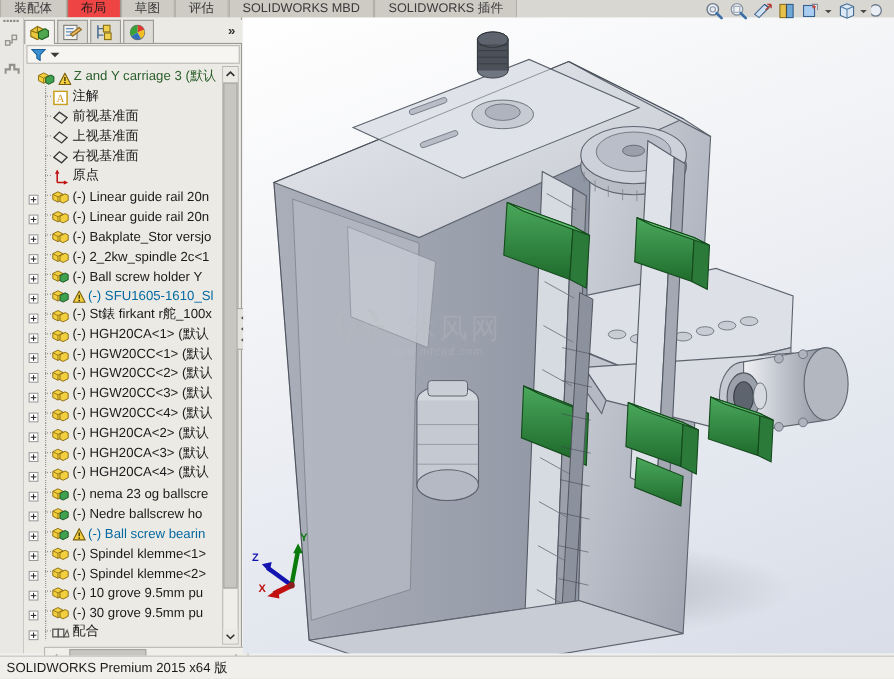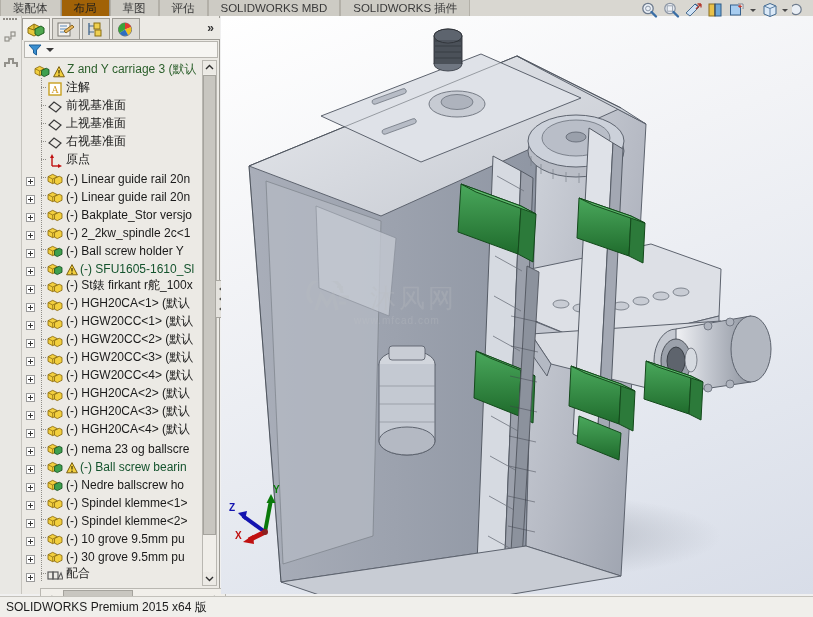--- a/index.html
+++ b/index.html
@@ -29,21 +29,21 @@
     font-size: 11.5px;
     color: #3a3a3a;
     background: #cdcbc4;
     border-left: 1px solid #b3b0a8;
     border-right: 1px solid #b3b0a8;
     display: flex; align-items: center;
     line-height: 12px;
     white-space: nowrap;
   }
   .rtab.active {
-    background: #a16207;
+    background: #ef4444;
     border-left: 1px solid #9a978f;
     border-right: 1px solid #9a978f;
     color: #1d1d1d;
   }
 
   
   .top-toolbar {
     position: absolute; right: 2px; top: 0px; height: 20px;
     display: flex; align-items: center; gap: 3px;
     z-index: 30;
@@ -145,21 +145,21 @@
     content:''; position:absolute; left:4px; top:0; bottom:0; width:1px;
     background: repeating-linear-gradient(to bottom,#8f8d88 0 1px,transparent 1px 2px);
   }
   .trow .dline.tee::after {
     content:''; position:absolute; left:4px; top:9px; width:6px; height:1px;
     background: repeating-linear-gradient(to right,#8f8d88 0 1px,transparent 1px 2px);
   }
   .trow .ticon { width: 16px; height:14px; flex:0 0 16px; margin-right:3px; position:relative; }
   .trow .warn { width: 12px; height:12px; flex:0 0 12px; margin-right:2px; position:relative;}
   .trow .tlabel { overflow: hidden; }
-  .trow.err .tlabel { color: #14532d; }
+  .trow.err .tlabel { color: #0369a1; }
   .trow.root .tlabel { color: #2b5f2b; }
 
   .fm-vscroll {
     position:absolute; right:2px; top:44px; width:15px; height:526px;
     background:#f0eee9; border:1px solid #b9b7b1;
   }
   .fm-vscroll .vthumb {
     position:absolute; left:0; top:14px; width:13px; height:460px;
     background:#c8c6c0; border:1px solid #a5a39d;
   }
@@ -590,44 +590,44 @@
           <div class="trow">
             <span class="plus"></span>
             <span class="dline tee"></span>
             <span class="ticon"><svg width="16" height="14" viewBox="0 0 17 15">
                 <path d="M1 5 L6 2.5 L11 5 L11 10 L6 12.5 L1 10 Z" fill="#f2cf3e" stroke="#8a6a10" stroke-width="0.9"></path>
                 <path d="M1 5 L6 7.5 L11 5 M6 7.5 L6 12.5" fill="none" stroke="#8a6a10" stroke-width="0.8"></path>
                 <path d="M8 7 L13 4.5 L16 6 L16 11 L11 13.5 L8 12 Z" fill="#3fa04f" stroke="#17501f" stroke-width="0.9"></path>
               </svg></span>
             <span class="tlabel">(-) nema 23 og ballscre</span>
           </div>
+          <div class="trow">
+            <span class="plus"></span>
+            <span class="dline tee"></span>
+            <span class="ticon"><svg width="16" height="14" viewBox="0 0 17 15">
+                <path d="M1 5 L6 2.5 L11 5 L11 10 L6 12.5 L1 10 Z" fill="#f2cf3e" stroke="#8a6a10" stroke-width="0.9"></path>
+                <path d="M1 5 L6 7.5 L11 5 M6 7.5 L6 12.5" fill="none" stroke="#8a6a10" stroke-width="0.8"></path>
+                <path d="M8 7 L13 4.5 L16 6 L16 11 L11 13.5 L8 12 Z" fill="#3fa04f" stroke="#17501f" stroke-width="0.9"></path>
+              </svg></span>
+            <span class="tlabel">(-) Nedre ballscrew ho</span>
+          </div>
           <div class="trow err">
             <span class="plus"></span>
             <span class="dline tee"></span>
             <span class="ticon"><svg width="16" height="14" viewBox="0 0 17 15">
                 <path d="M1 5 L6 2.5 L11 5 L11 10 L6 12.5 L1 10 Z" fill="#f2cf3e" stroke="#8a6a10" stroke-width="0.9"></path>
                 <path d="M1 5 L6 7.5 L11 5 M6 7.5 L6 12.5" fill="none" stroke="#8a6a10" stroke-width="0.8"></path>
                 <path d="M8 7 L13 4.5 L16 6 L16 11 L11 13.5 L8 12 Z" fill="#3fa04f" stroke="#17501f" stroke-width="0.9"></path>
               </svg></span>
             <span class="warn"><svg width="12" height="12" viewBox="0 0 12 12">
                 <polygon points="6,0.6 11.4,10.8 0.6,10.8" fill="#f2cf3e" stroke="#7a5f10" stroke-width="1"></polygon>
                 <line x1="6" y1="4" x2="6" y2="7.6" stroke="#3a2f05" stroke-width="1.2"></line>
                 <circle cx="6" cy="9.2" r="0.8" fill="#3a2f05"></circle>
               </svg></span>
             <span class="tlabel">(-) Ball screw bearin</span>
-          </div>
-          <div class="trow">
-            <span class="plus"></span>
-            <span class="dline tee"></span>
-            <span class="ticon"><svg width="16" height="14" viewBox="0 0 17 15">
-                <path d="M1 5 L6 2.5 L11 5 L11 10 L6 12.5 L1 10 Z" fill="#f2cf3e" stroke="#8a6a10" stroke-width="0.9"></path>
-                <path d="M1 5 L6 7.5 L11 5 M6 7.5 L6 12.5" fill="none" stroke="#8a6a10" stroke-width="0.8"></path>
-                <path d="M8 7 L13 4.5 L16 6 L16 11 L11 13.5 L8 12 Z" fill="#3fa04f" stroke="#17501f" stroke-width="0.9"></path>
-              </svg></span>
-            <span class="tlabel">(-) Nedre ballscrew ho</span>
           </div>
           <div class="trow">
             <span class="plus"></span>
             <span class="dline tee"></span>
             <span class="ticon"><svg width="16" height="14" viewBox="0 0 17 15">
                 <path d="M1 5 L6 2.5 L11 5 L11 10 L6 12.5 L1 10 Z" fill="#f2cf3e" stroke="#8a6a10" stroke-width="0.9"></path>
                 <path d="M1 5 L6 7.5 L11 5 M6 7.5 L6 12.5" fill="none" stroke="#8a6a10" stroke-width="0.8"></path>
                 <path d="M8 7 L13 4.5 L16 6 L16 11 L11 13.5 L8 12 Z" fill="#f2cf3e" stroke="#8a6a10" stroke-width="0.9"></path>
               </svg></span>
             <span class="tlabel">(-) Spindel klemme&lt;1&gt;</span>

